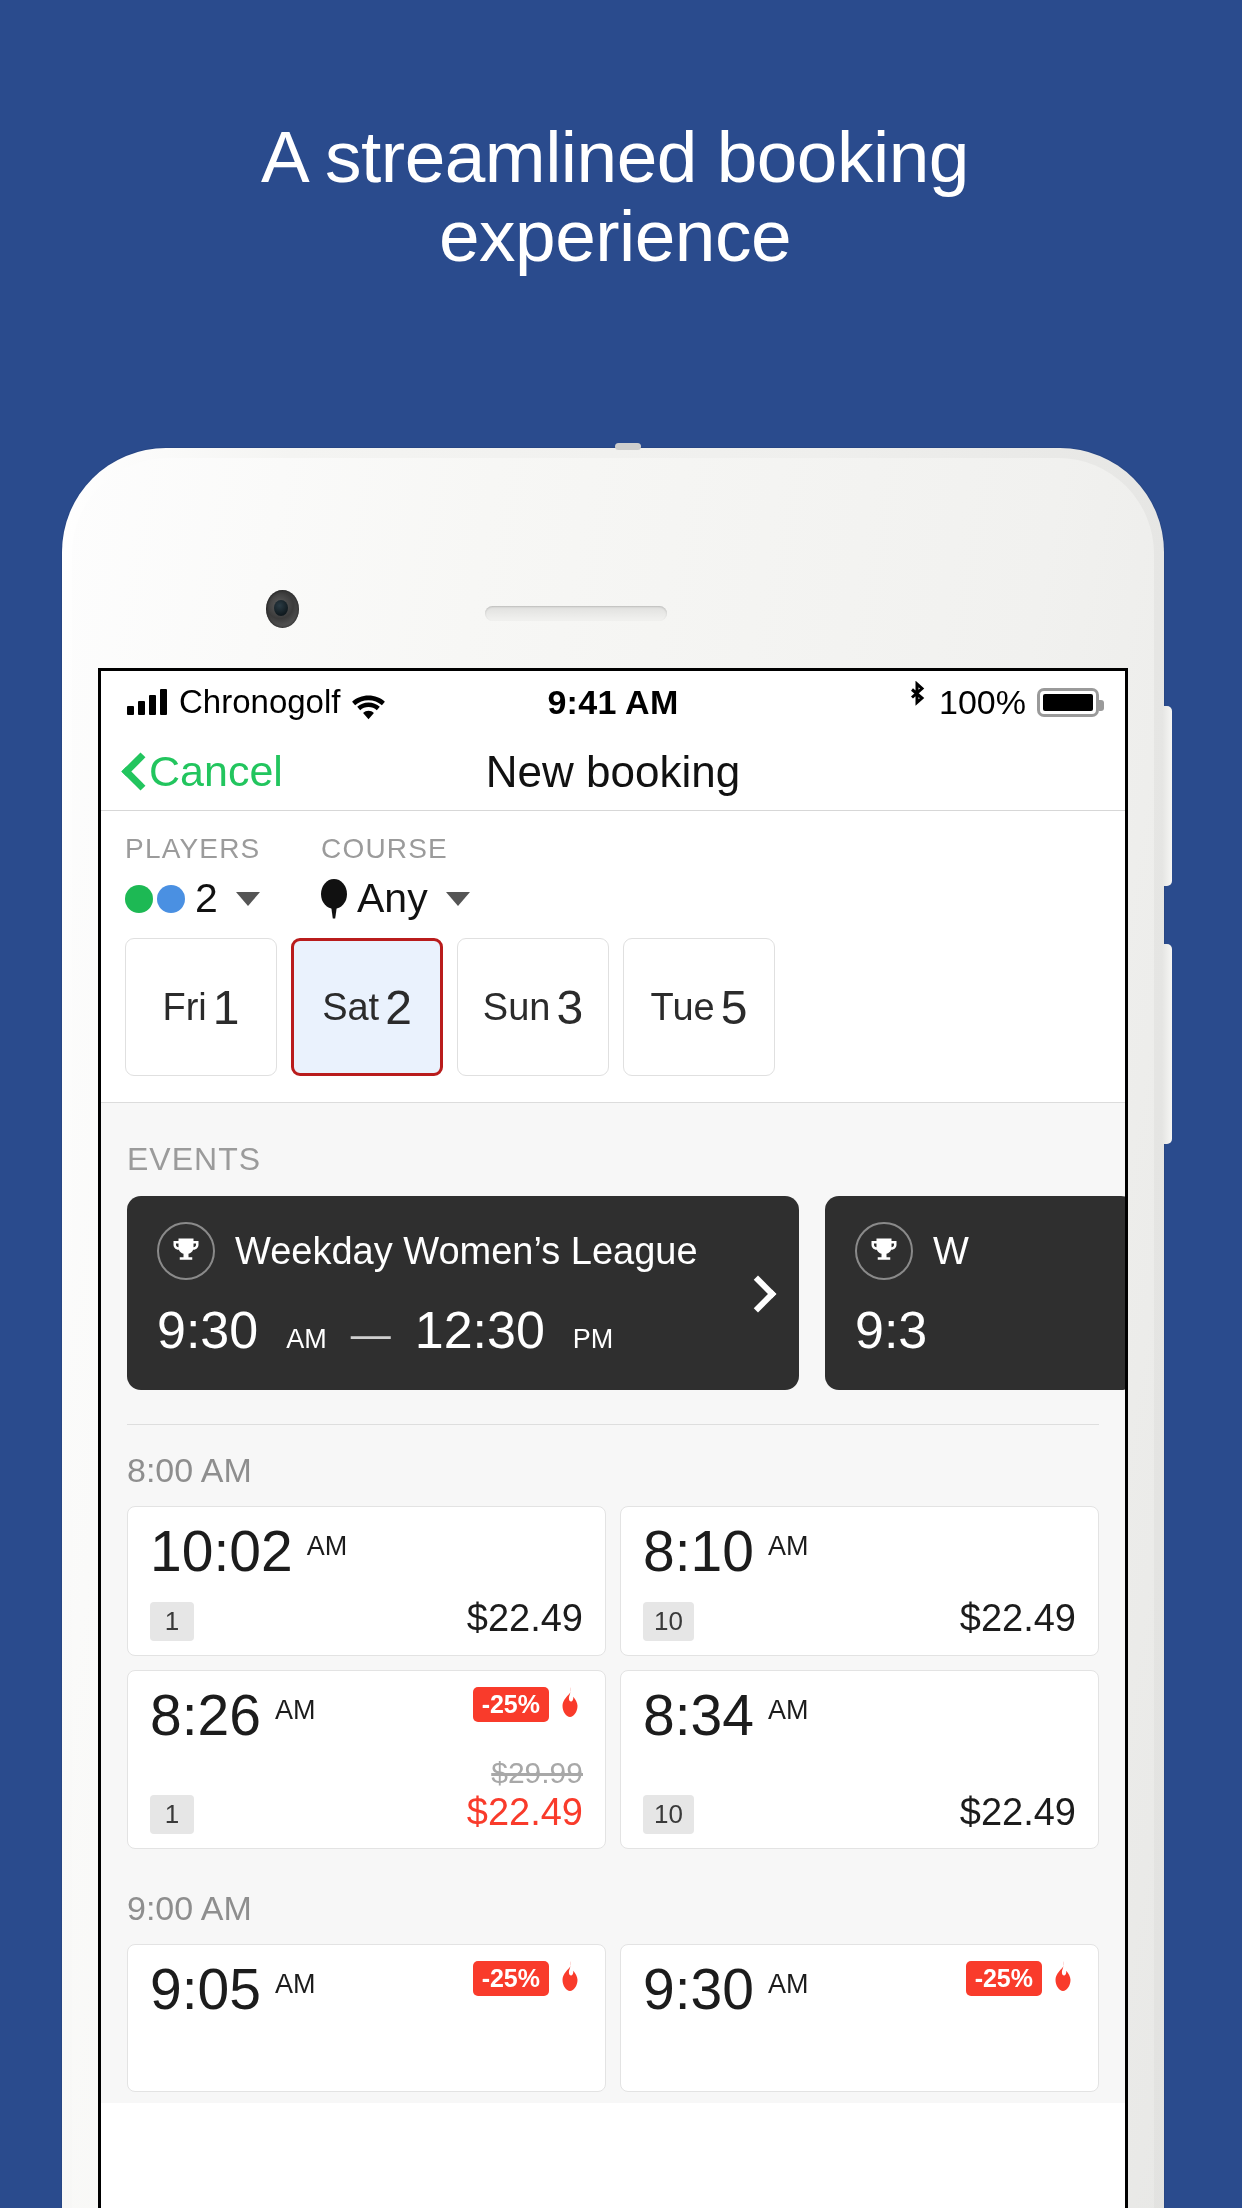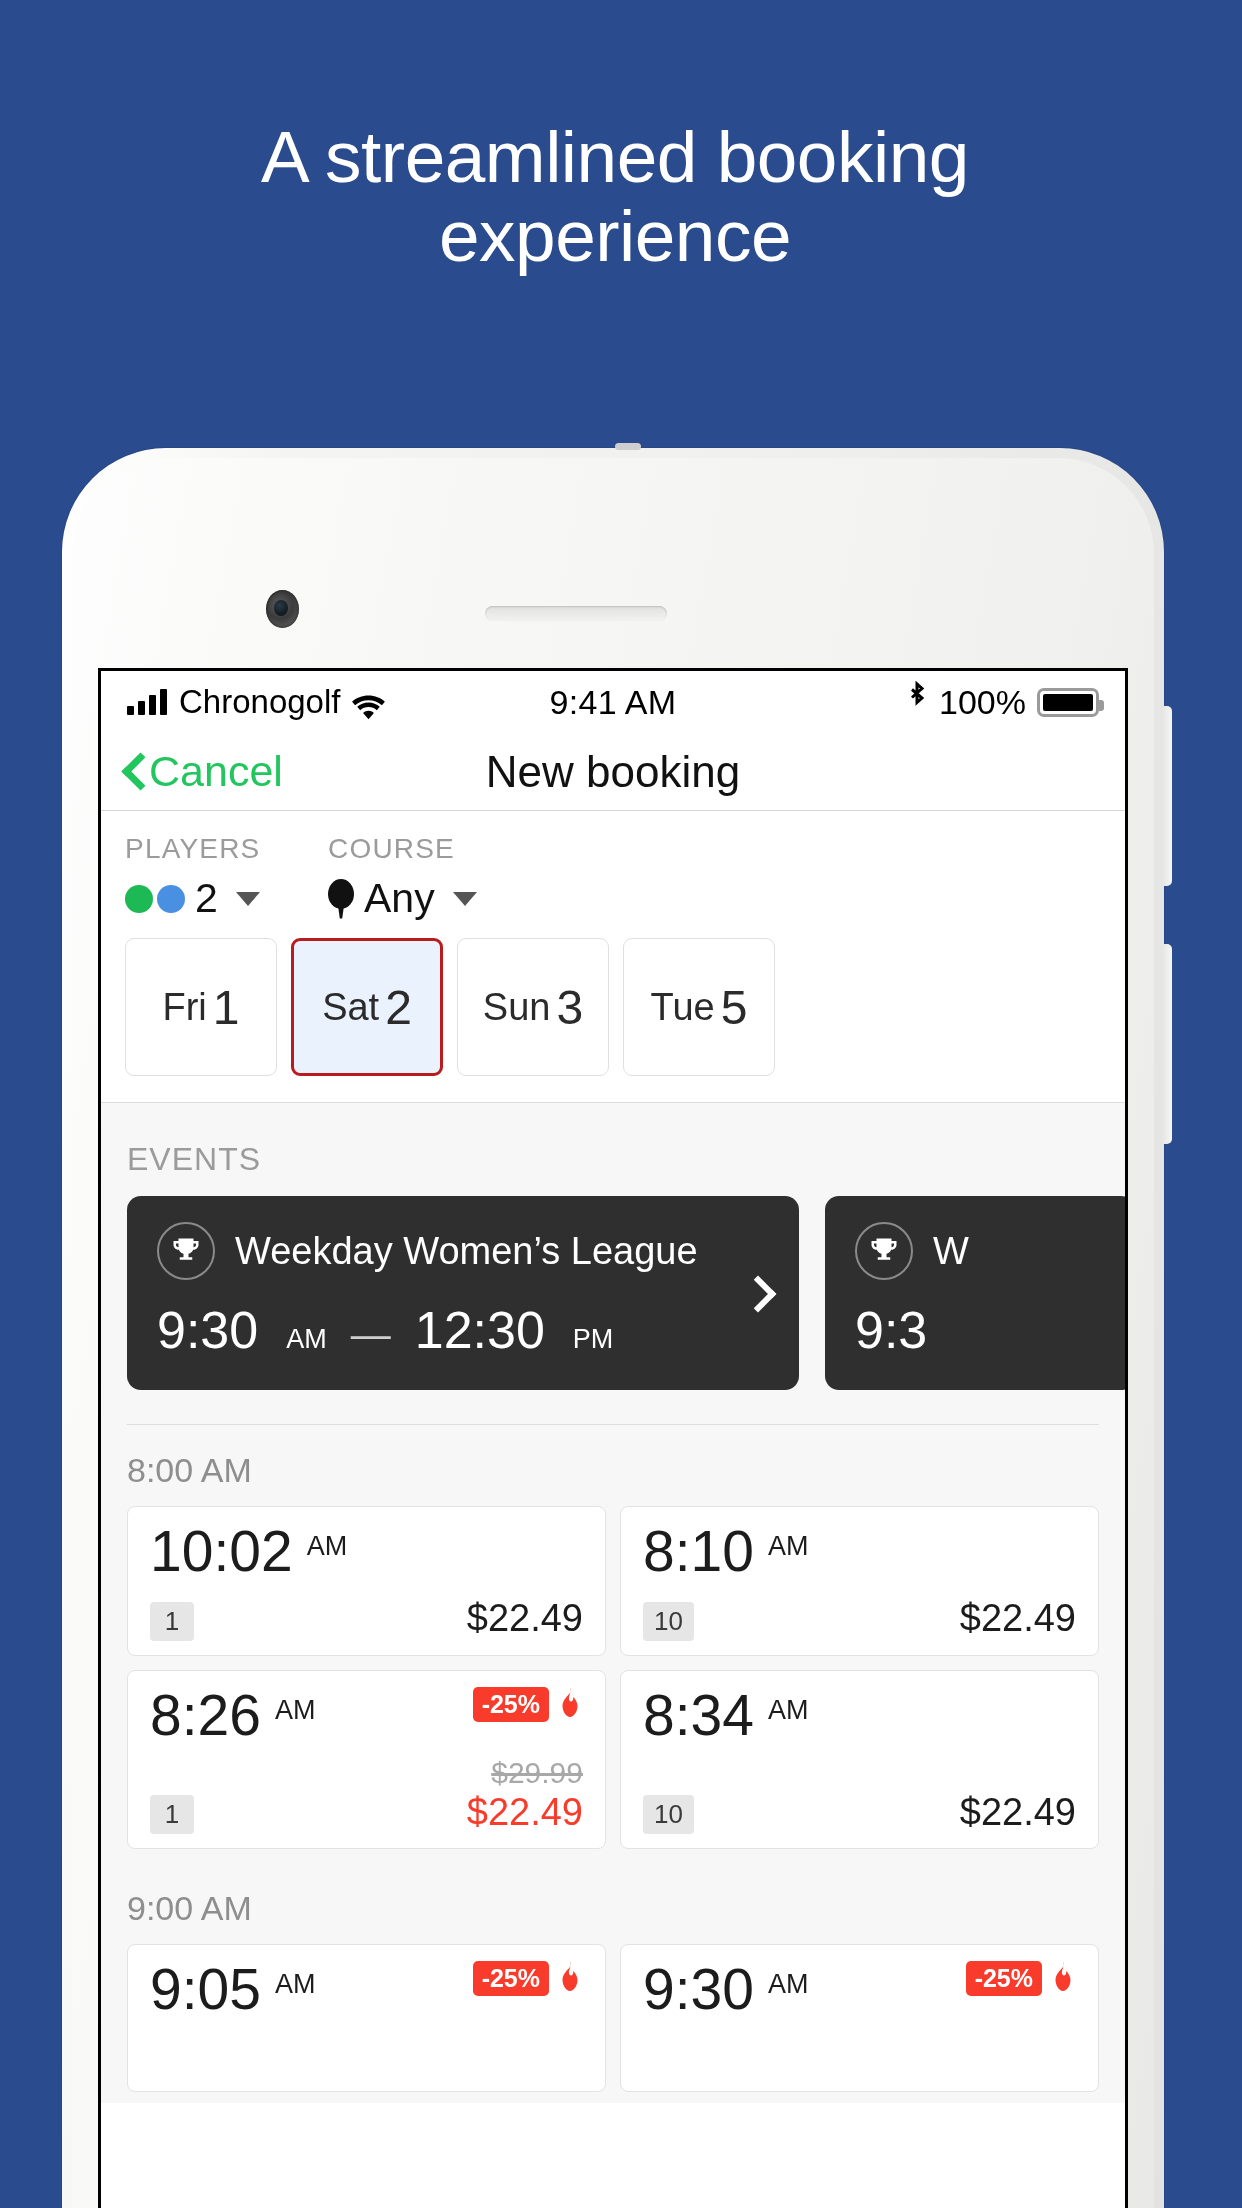--- a/index.html
+++ b/index.html
@@ -102,21 +102,21 @@
   .statusbar {
     height: 62px;
     display: flex; align-items: center;
     padding: 0 26px;
     background: #fff;
     font-size: 34px;
     color: #000;
     font-weight: 500;
   }
   .sb-left { display: flex; align-items: center; gap: 12px; flex: 1 1 0; }
-  .sb-center { flex: 0 0 auto; font-weight: 400; letter-spacing: .3px; text-align: right;}
+  .sb-center { flex: 0 0 auto; font-weight: 700; letter-spacing: .3px; text-align: right;}
   .sb-right { display: flex; align-items: center; gap: 11px; flex: 1 1 0; justify-content: flex-end;}
   .bars { display: flex; align-items: flex-end; gap: 4px; height: 26px; }
   .bars i { display:block; width: 7px; background: #000; border-radius: 1px; }
   .bars i:nth-child(1){height:9px}
   .bars i:nth-child(2){height:14px}
   .bars i:nth-child(3){height:20px}
   .bars i:nth-child(4){height:26px}
   .carrier { font-size: 33px; font-weight: 500; }
   .wifi { width: 33px; height: 26px; position: relative; }
   .battery {
@@ -155,21 +155,21 @@
   .nav-title {
     position: absolute; left: 0; right: 0; text-align: center;
     font-size: 44px; color: #111; pointer-events: none;
   }
 
   
   .filters {
     display: flex; align-items: center;
     padding: 22px 24px 6px 24px;
     background: #fff;
-    gap: 7px;
+    gap: 0;
   }
   .filter { display: flex; flex-direction: column; }
   .filter.players { width: 196px; }
   .filter.holes   { width: 200px; }
   .filter.course  { flex: 1 1 auto; }
   .f-label {
     font-size: 28px; color: #9b9b9b; letter-spacing: 1.2px;
     margin-bottom: 10px;
   }
   .f-value { display: flex; align-items: center; gap: 10px; font-size: 41px; color: #111;}

